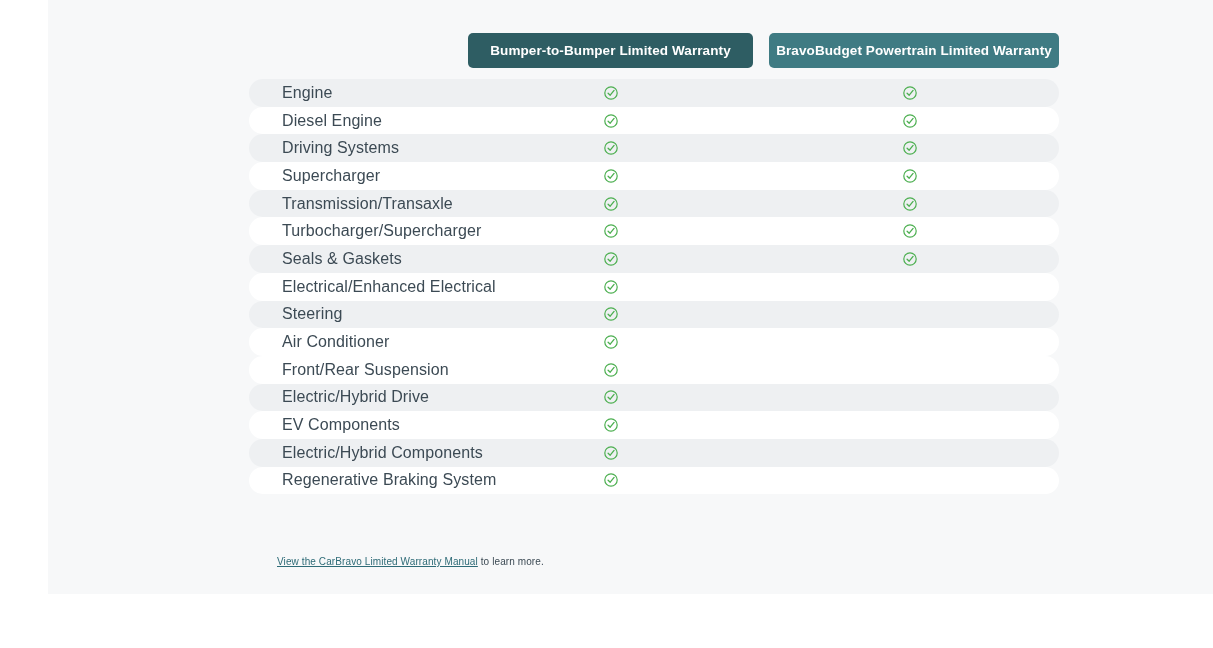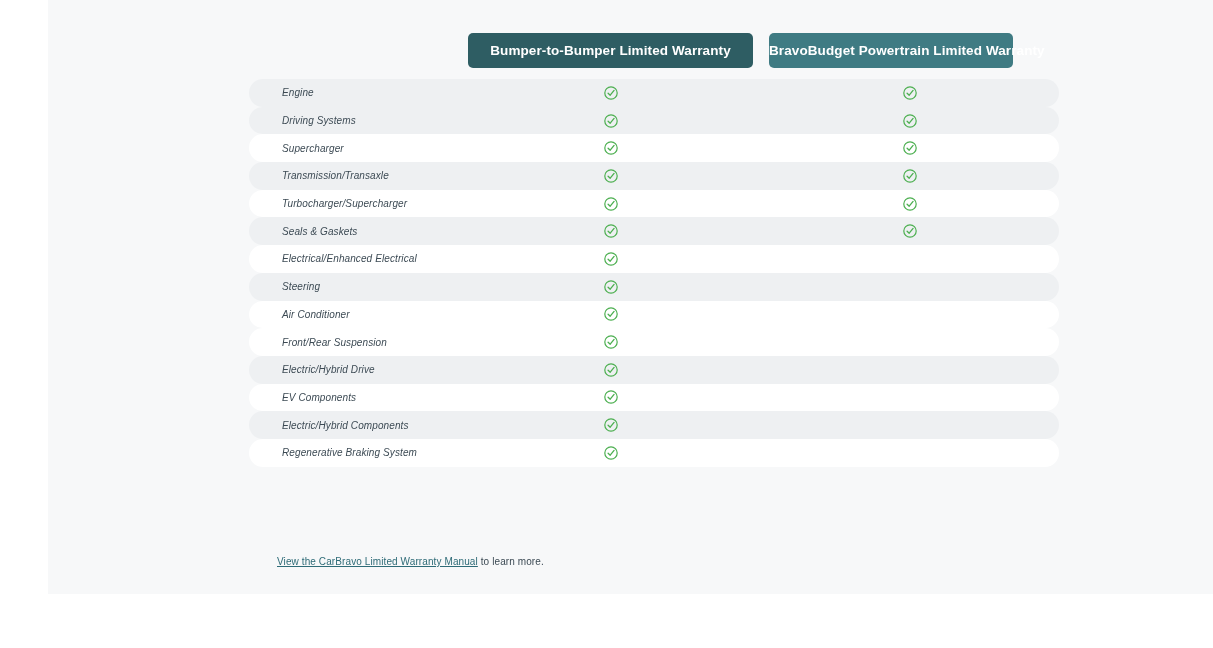--- a/index.html
+++ b/index.html
@@ -53,21 +53,21 @@
   .tab.active {
     background: #2e5d63;
     color: #ffffff;
     width: 285px;
     text-align: center;
     padding: 0;
   }
   .tab.inactive {
     background: #3f7b83;
     color: #ffffff;
-    width: 244px;
+    width: 290px;
     text-align: center;
     padding: 0;
   }
   .table {
     position: absolute;
     left: 201px;
     top: 79px;
     width: 810px;
   }
   .row {
@@ -79,25 +79,24 @@
   }
   .row.odd {
     background: #eef0f2;
   }
   .row.even {
     background: #ffffff;
   }
   .row-label {
     position: absolute;
     left: 33px;
-    font-size: 10px;
+    font-size: 16px;
     color: #3c4a54;
     letter-spacing: 0.1px;
     white-space: nowrap;
-    font-style: italic;
   }
   .check {
     position: absolute;
     width: 14px;
     height: 14px;
   }
   .check.col1 { left: 355px; }
   .check.col2 { left: 654px; }
   .check svg { display: block; }
   .footer-note {
@@ -142,20 +141,35 @@
               <path d="M4.1 7.2 L6.2 9.2 L10.1 4.4" fill="none" stroke="#4caf50" stroke-width="1.3" stroke-linecap="round" stroke-linejoin="round"></path>
             </svg>
           </span>
           <span class="check col2">
             <svg width="14" height="14" viewBox="0 0 14 14" aria-hidden="true">
               <circle cx="7" cy="7" r="6.2" fill="none" stroke="#4caf50" stroke-width="1.2"></circle>
               <path d="M4.1 7.2 L6.2 9.2 L10.1 4.4" fill="none" stroke="#4caf50" stroke-width="1.3" stroke-linecap="round" stroke-linejoin="round"></path>
             </svg>
           </span>
         </div>
+        <div class="row even">
+          <span class="row-label">Diesel Engine</span>
+          <span class="check col1">
+            <svg width="14" height="14" viewBox="0 0 14 14" aria-hidden="true">
+              <circle cx="7" cy="7" r="6.2" fill="none" stroke="#4caf50" stroke-width="1.2"></circle>
+              <path d="M4.1 7.2 L6.2 9.2 L10.1 4.4" fill="none" stroke="#4caf50" stroke-width="1.3" stroke-linecap="round" stroke-linejoin="round"></path>
+            </svg>
+          </span>
+          <span class="check col2">
+            <svg width="14" height="14" viewBox="0 0 14 14" aria-hidden="true">
+              <circle cx="7" cy="7" r="6.2" fill="none" stroke="#4caf50" stroke-width="1.2"></circle>
+              <path d="M4.1 7.2 L6.2 9.2 L10.1 4.4" fill="none" stroke="#4caf50" stroke-width="1.3" stroke-linecap="round" stroke-linejoin="round"></path>
+            </svg>
+          </span>
+        </div>
         <div class="row odd">
           <span class="row-label">Driving Systems</span>
           <span class="check col1">
             <svg width="14" height="14" viewBox="0 0 14 14" aria-hidden="true">
               <circle cx="7" cy="7" r="6.2" fill="none" stroke="#4caf50" stroke-width="1.2"></circle>
               <path d="M4.1 7.2 L6.2 9.2 L10.1 4.4" fill="none" stroke="#4caf50" stroke-width="1.3" stroke-linecap="round" stroke-linejoin="round"></path>
             </svg>
           </span>
           <span class="check col2">
             <svg width="14" height="14" viewBox="0 0 14 14" aria-hidden="true">

